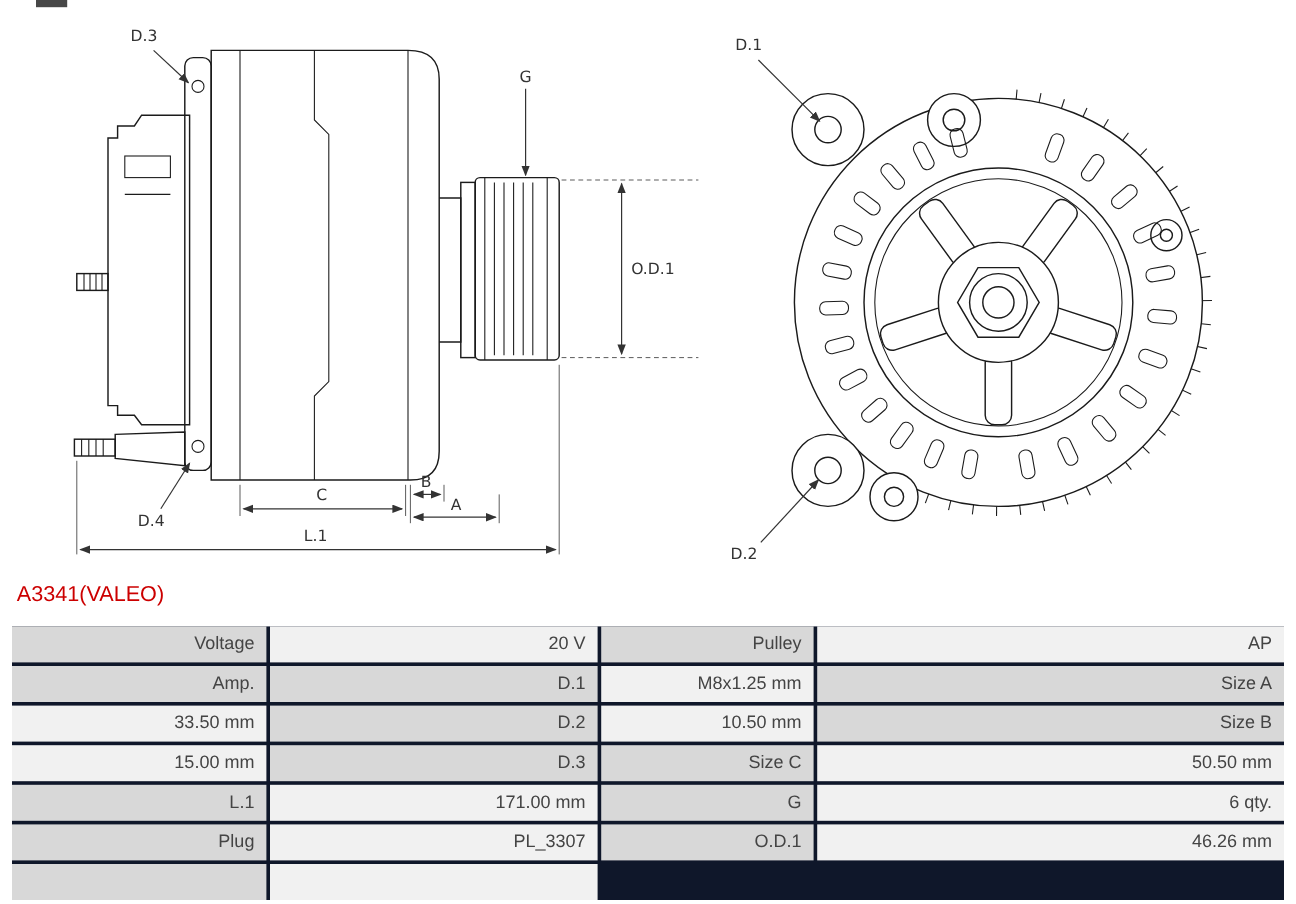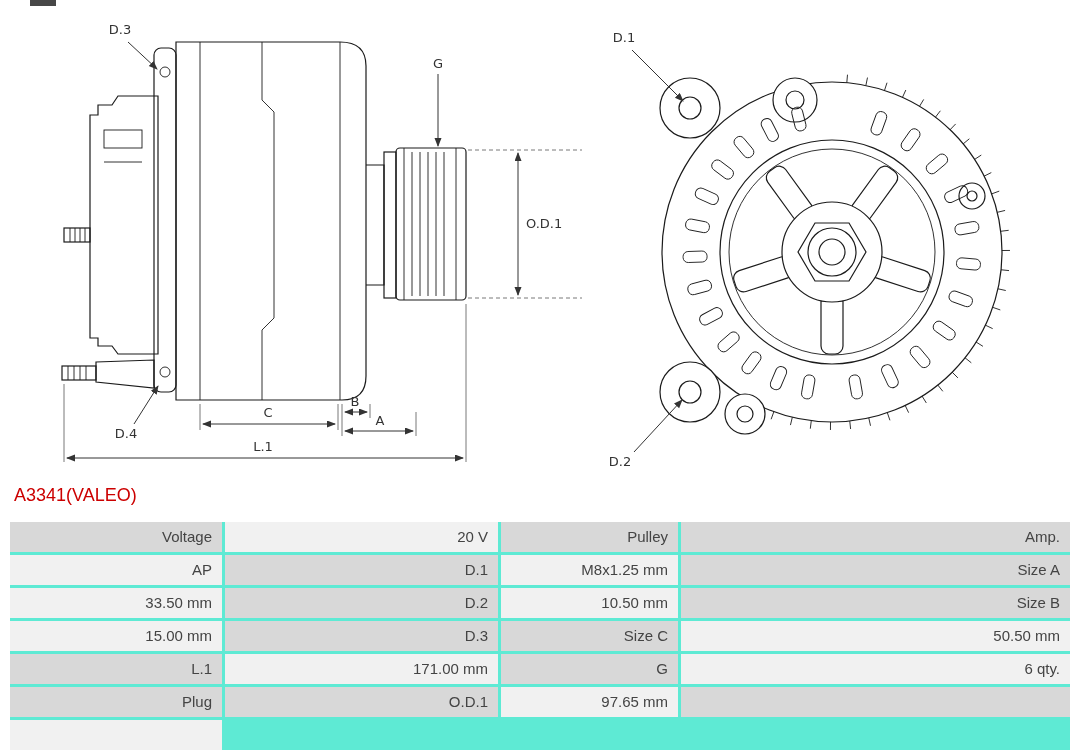--- a/index.html
+++ b/index.html
@@ -18,21 +18,21 @@
   .ext{stroke:#555;stroke-width:0.8;fill:none;}
   .dash{stroke-dasharray:4 3;}
   
   .part-number{
     margin:4px 0 16px 14px;font-size:18px;font-weight:400;color:#cc0000;
     height:22px;line-height:22px;
   }
   
   .spec-table{
     display:grid;grid-template-columns:212px 273px 177px auto;
-    gap:3px;margin:10px 10px 0 10px;background:#5eead4;
+    gap:3px;margin:10px 10px 0 10px;background:#0f172a;
   }
   .cell{
     height:30px;line-height:30px;font-size:15px;color:#444;
     text-align:right;padding-right:10px;box-sizing:border-box;
     white-space:nowrap;overflow:hidden;
   }
   .cell.label{background:#d8d8d8;}
   .cell.value{background:#f1f1f1;}
   .logo-fragment{position:absolute;left:30px;top:0;width:26px;height:6px;background:#474747;}
 </style>
@@ -225,41 +225,42 @@
   </g>
 </svg>
 </div>
 
 <div class="part-number">A3341(VALEO)</div>
 
 <div class="spec-table">
   <div class="cell label">Voltage</div>
   <div class="cell value">20 V</div>
   <div class="cell label">Pulley</div>
+  <div class="cell value">AP</div>
+
   <div class="cell label">Amp.</div>
-
-  <div class="cell value">AP</div>
   <div class="cell label">D.1</div>
   <div class="cell value">M8x1.25 mm</div>
 
   <div class="cell label">Size A</div>
   <div class="cell value">33.50 mm</div>
   <div class="cell label">D.2</div>
   <div class="cell value">10.50 mm</div>
 
   <div class="cell label">Size B</div>
   <div class="cell value">15.00 mm</div>
   <div class="cell label">D.3</div>
 
   <div class="cell label">Size C</div>
   <div class="cell value">50.50 mm</div>
   <div class="cell label">L.1</div>
   <div class="cell value">171.00 mm</div>
 
   <div class="cell label">G</div>
   <div class="cell value">6 qty.</div>
   <div class="cell label">Plug</div>
+  <div class="cell value">PL_3307</div>
 
   <div class="cell label">O.D.1</div>
-  <div class="cell value">97.65 mm</div>
+  <div class="cell value">46.26 mm</div>
   <div class="cell label"></div>
   <div class="cell value"></div>
 </div>
 
 </body></html>

